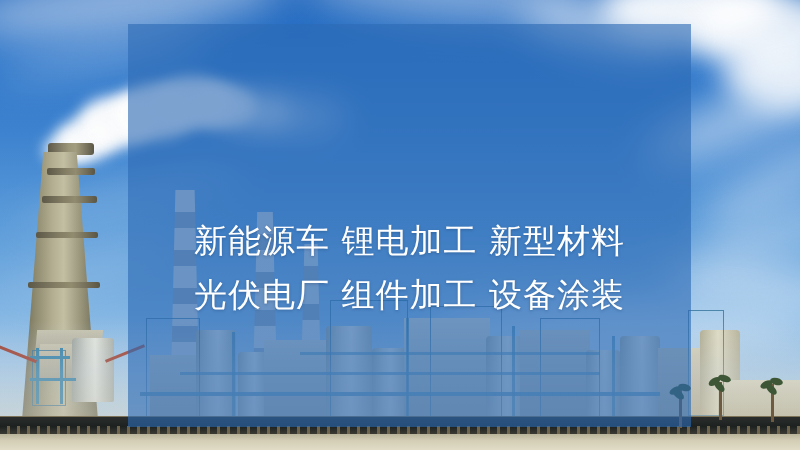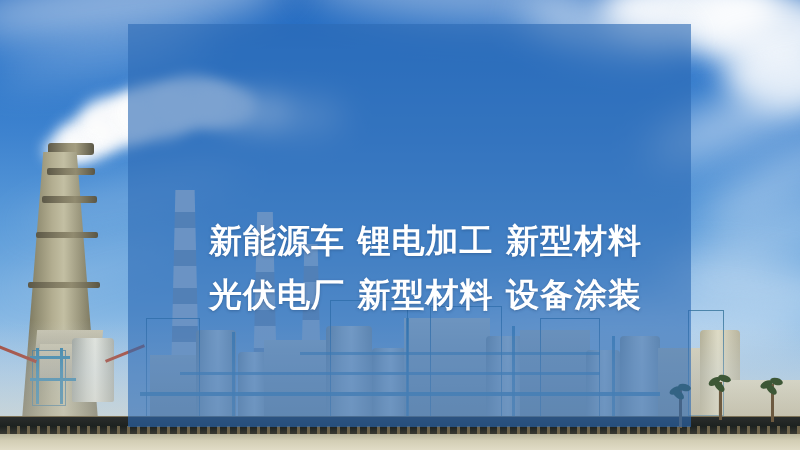--- a/index.html
+++ b/index.html
@@ -192,26 +192,26 @@
     font-weight: bold;
     letter-spacing: 2px;
     text-align: center;
     white-space: nowrap;
     font-family: "DejaVu Sans", "Liberation Sans", sans-serif;
     text-shadow: 0 1px 3px rgba(20,50,90,0.35);
   }
 
   .sub {
     position: absolute;
-    left: 30px;
+    left: 14px;
     width: 535px;
     color: #ffffff;
     font-size: 33px;
     line-height: 38px;
-    font-weight: bold;
+    font-weight: normal;
     letter-spacing: 1px;
     text-align: center;
     white-space: nowrap;
     font-family: "DejaVu Sans", "Liberation Sans", sans-serif;
     text-shadow: 0 1px 3px rgba(20,50,90,0.35);
   }
   .sub-1 { top: 198px; }
   .sub-2 { top: 252px; }
 </style>
 </head>
@@ -323,16 +323,16 @@
     <div class="frond" style="left:4px; top:6px; transform:rotate(14deg);"></div>
     <div class="frond" style="left:-1px; top:14px; transform:rotate(44deg);"></div>
   </div>
 
   <div class="overlay-panel"></div>
 
   <div class="text-layer">
 
     <div class="sub sub-1">新能源车  锂电加工  新型材料</div>
 
-    <div class="sub sub-2">光伏电厂  新型材料  设备涂装</div>
+    <div class="sub sub-2">光伏电厂  组件加工  设备涂装</div>
   </div>
 
 </div>
 
 </body></html>

